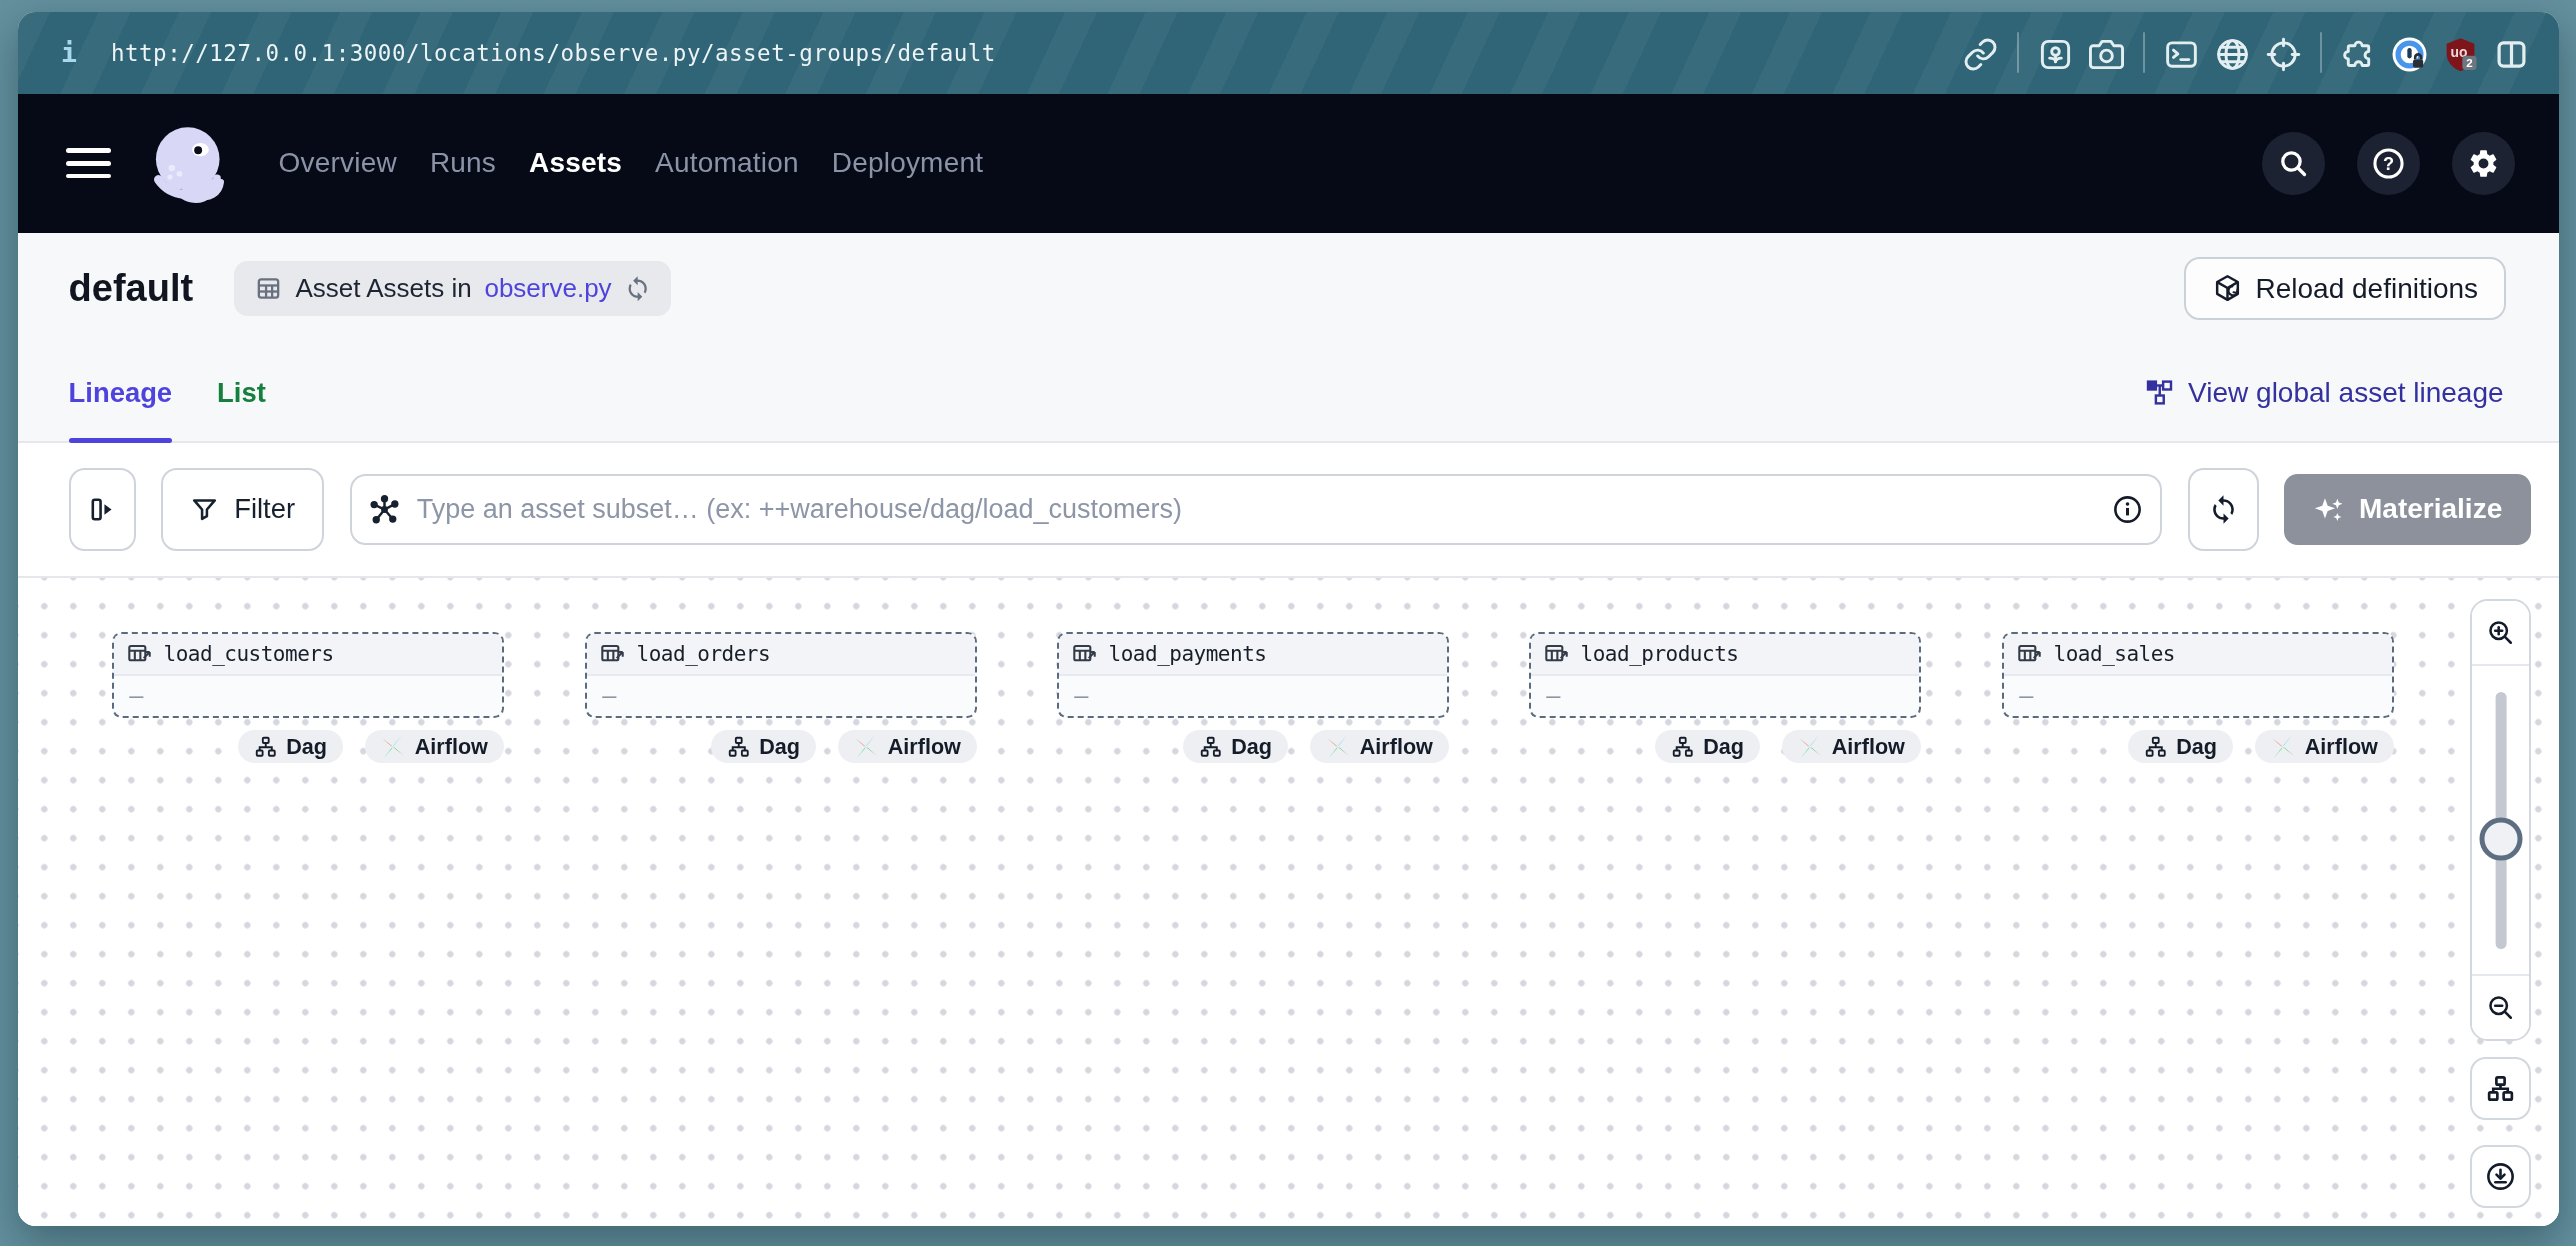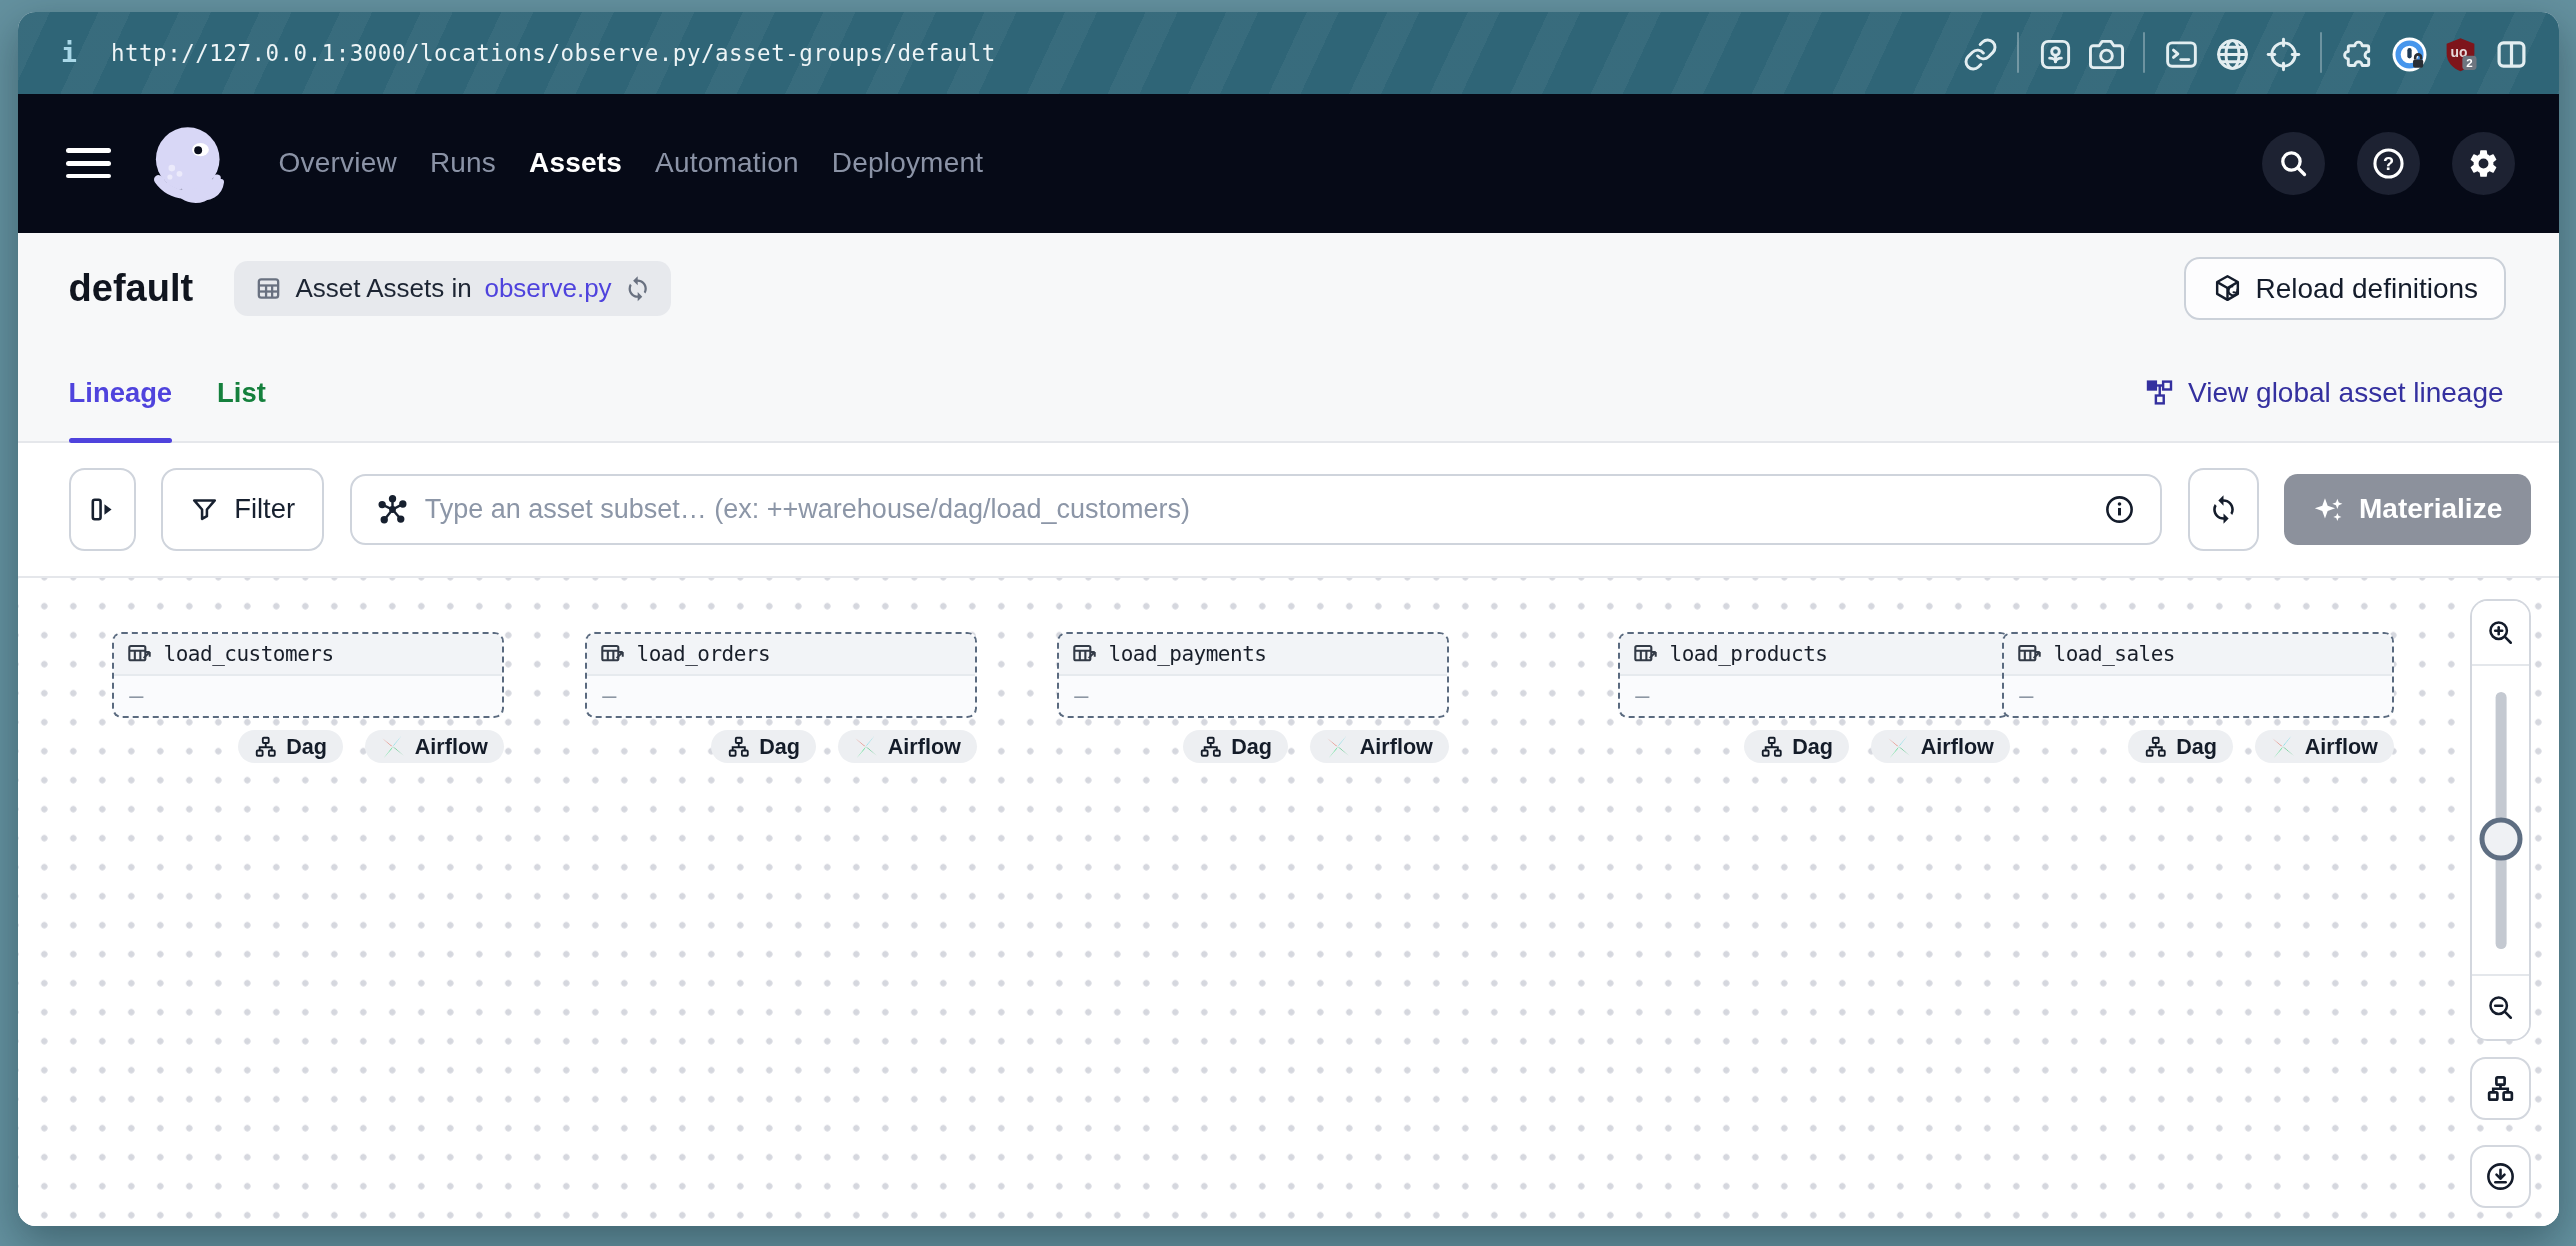--- a/index.html
+++ b/index.html
@@ -94,21 +94,21 @@
   .tool-btn {
     height:83px; border:2px solid #CFD4DC; border-radius:15.7px; background:#fff;
     display:flex; align-items:center; justify-content:center; gap:14.7px;
     font-size:27.4px; color:#17202F; font-weight:500; cursor:pointer;
   }
   .panel-btn { width:67px; flex:0 0 67px; }
   .filter-btn { padding:0 27.4px; }
   .refresh-btn { width:71px; flex:0 0 71px; }
   .search-box {
     flex:1; height:71px; border:2px solid #CFD4DC; border-radius:15.7px; background:#fff;
-    display:flex; align-items:center; gap:16.7px; padding:0 25px;
+    display:flex; align-items:center; gap:16.7px; padding:0 17px;
   }
   .search-box input {
     flex:1; border:none; outline:none; font-size:27px; color:#2A3342;
     font-family:"Liberation Sans", sans-serif; background:transparent;
   }
   .search-box input::placeholder { color:#8C96A7; opacity:1; }
   .materialize-btn {
     height:71px; border:none; border-radius:13.7px; background:#8C919C; color:#fff;
     display:flex; align-items:center; gap:14.7px; padding:0 29px;
     font-size:28px; font-weight:600; cursor:default;
@@ -505,21 +505,21 @@
               <path d="M12 12 1.5 3.5 10 10.8Z" fill="#E43921"></path>
               <path d="M12 12 20.5 1.5 13.2 10Z" fill="#00C7D4"></path>
               <path d="M12 12 22.5 20.5 14 13.2Z" fill="#00AD46"></path>
               <path d="M12 12 3.5 22.5 10.8 14Z" fill="#04D659"></path>
             </svg>
           <span>Airflow</span>
         </span>
       </div>
     </div>
 
-    <div class="node" style="left:1600px">
+    <div class="node" style="left:1511px">
       <div class="node-box">
         <div class="node-head">
           <svg width="26.5" height="26.5" viewBox="0 0 24 24" fill="none" stroke="#333B47" stroke-width="1.9">
               <rect x="3" y="4.5" width="14.5" height="13" rx="1.5"></rect>
               <path d="M3 8.8h14.5"></path>
               <path d="M8 8.8v8.7"></path>
               <path d="M13 8.8v8.7"></path>
               <path d="M16 15.5l5.5-5.5M21.5 10h-4.3M21.5 10v4.3" stroke-width="1.8"></path>
             </svg>
           <span class="node-name">load_products</span>

